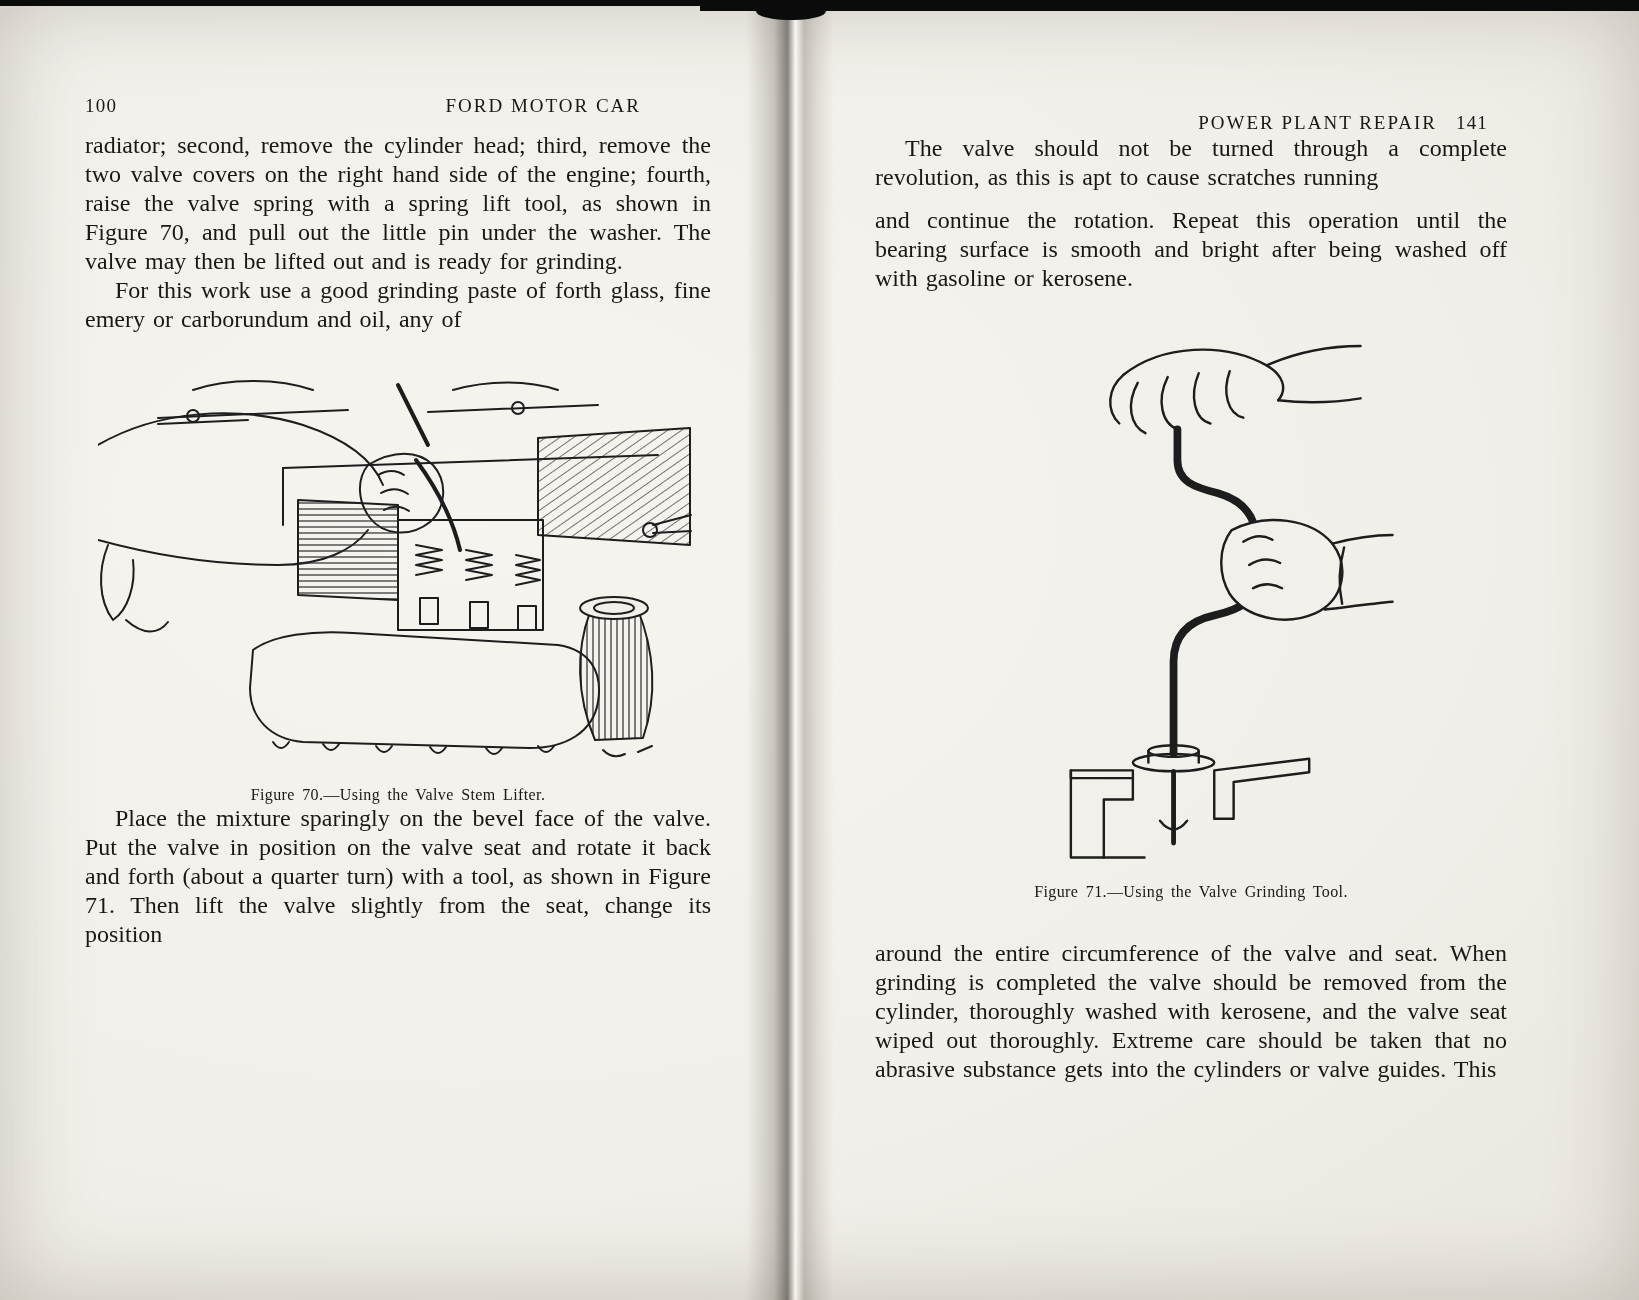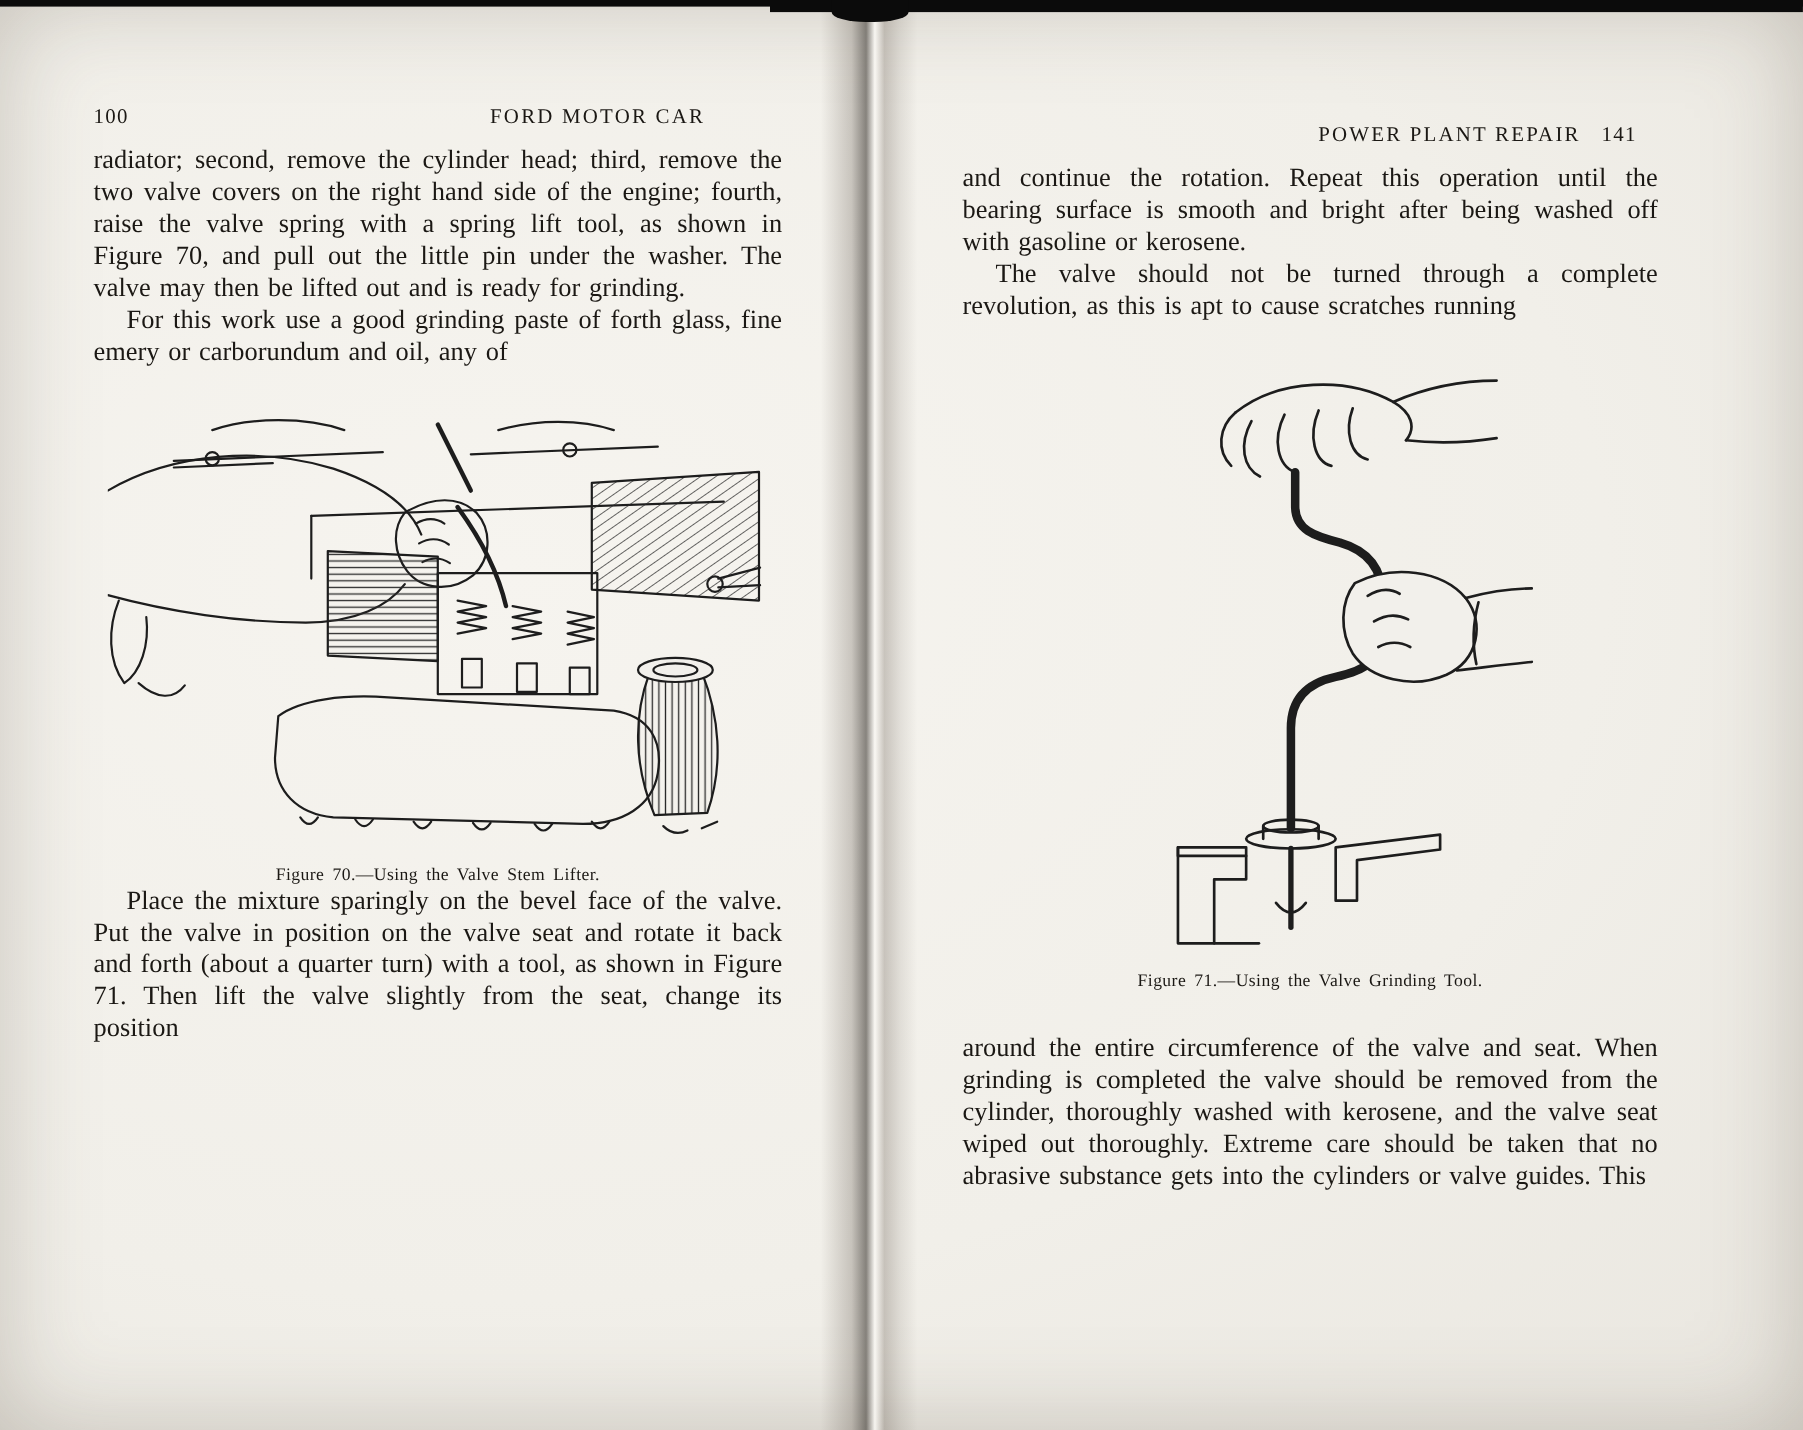--- a/index.html
+++ b/index.html
@@ -169,22 +169,22 @@
   </div>
 
   <div class="page page-right">
 
     <div class="running-header">
       <span class="num-left"></span>
       <span class="title">POWER PLANT REPAIR</span>
       <span class="num-right">141</span>
     </div>
 
+    <p class="body-text indent">The valve should not be turned through a complete revolution, as this is apt to cause scratches running</p>
     <p class="body-text first-after-header">and continue the rotation.  Repeat this operation until the bearing surface is smooth and bright after being washed off with gasoline or kerosene.</p>
-    <p class="body-text indent">The valve should not be turned through a complete revolution, as this is apt to cause scratches running</p>
 
     <div class="figure figure-right">
       <svg width="420" height="560" viewBox="0 0 420 578">
         <g stroke="#1d1d1d" fill="none" stroke-width="2.5" stroke-linecap="round" stroke-linejoin="round">
 
           <path d="M 140,62 C 180,30 245,28 288,52 C 305,62 310,76 300,88"></path>
           <path d="M 288,52 C 320,38 352,32 385,32"></path>
           <path d="M 300,88 C 335,92 360,90 385,86"></path>
           <path d="M 155,70 c -12,22 -8,44 8,52"></path>
           <path d="M 186,64 c -12,24 -6,48 10,54"></path>

